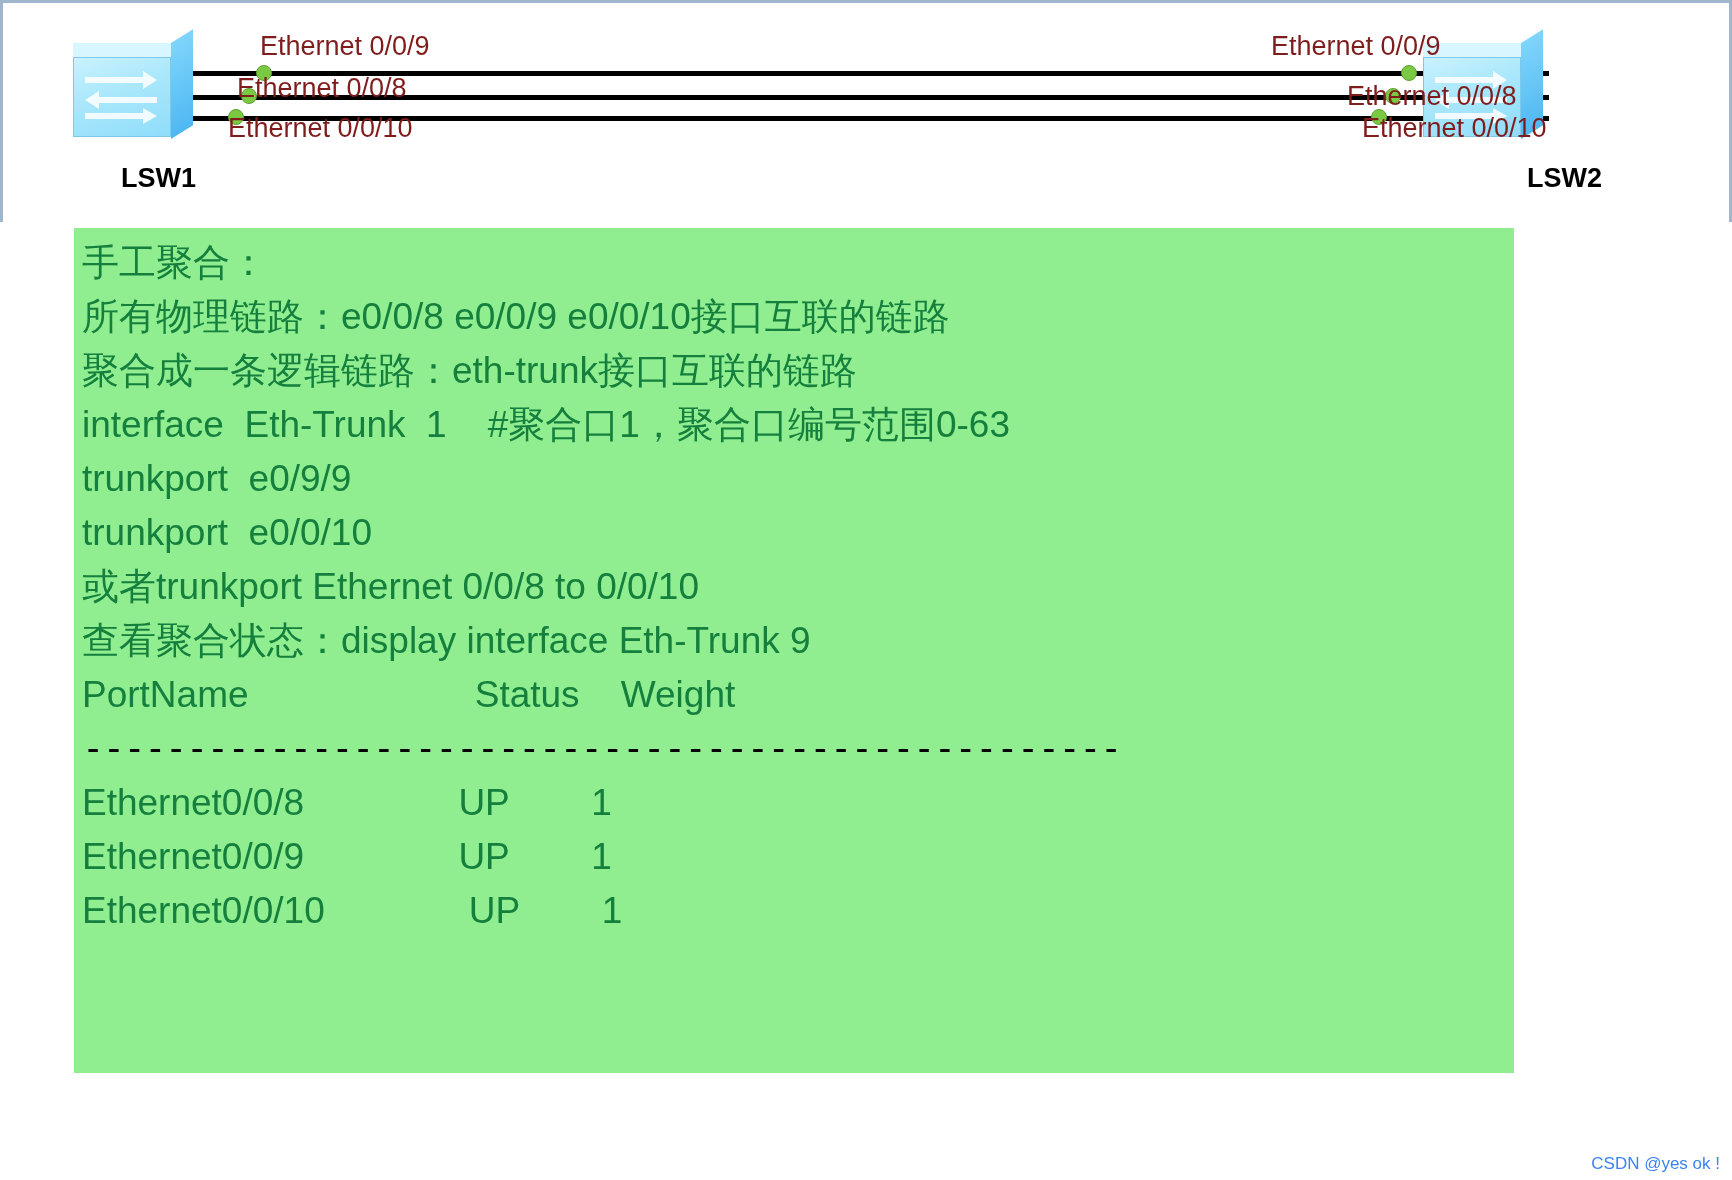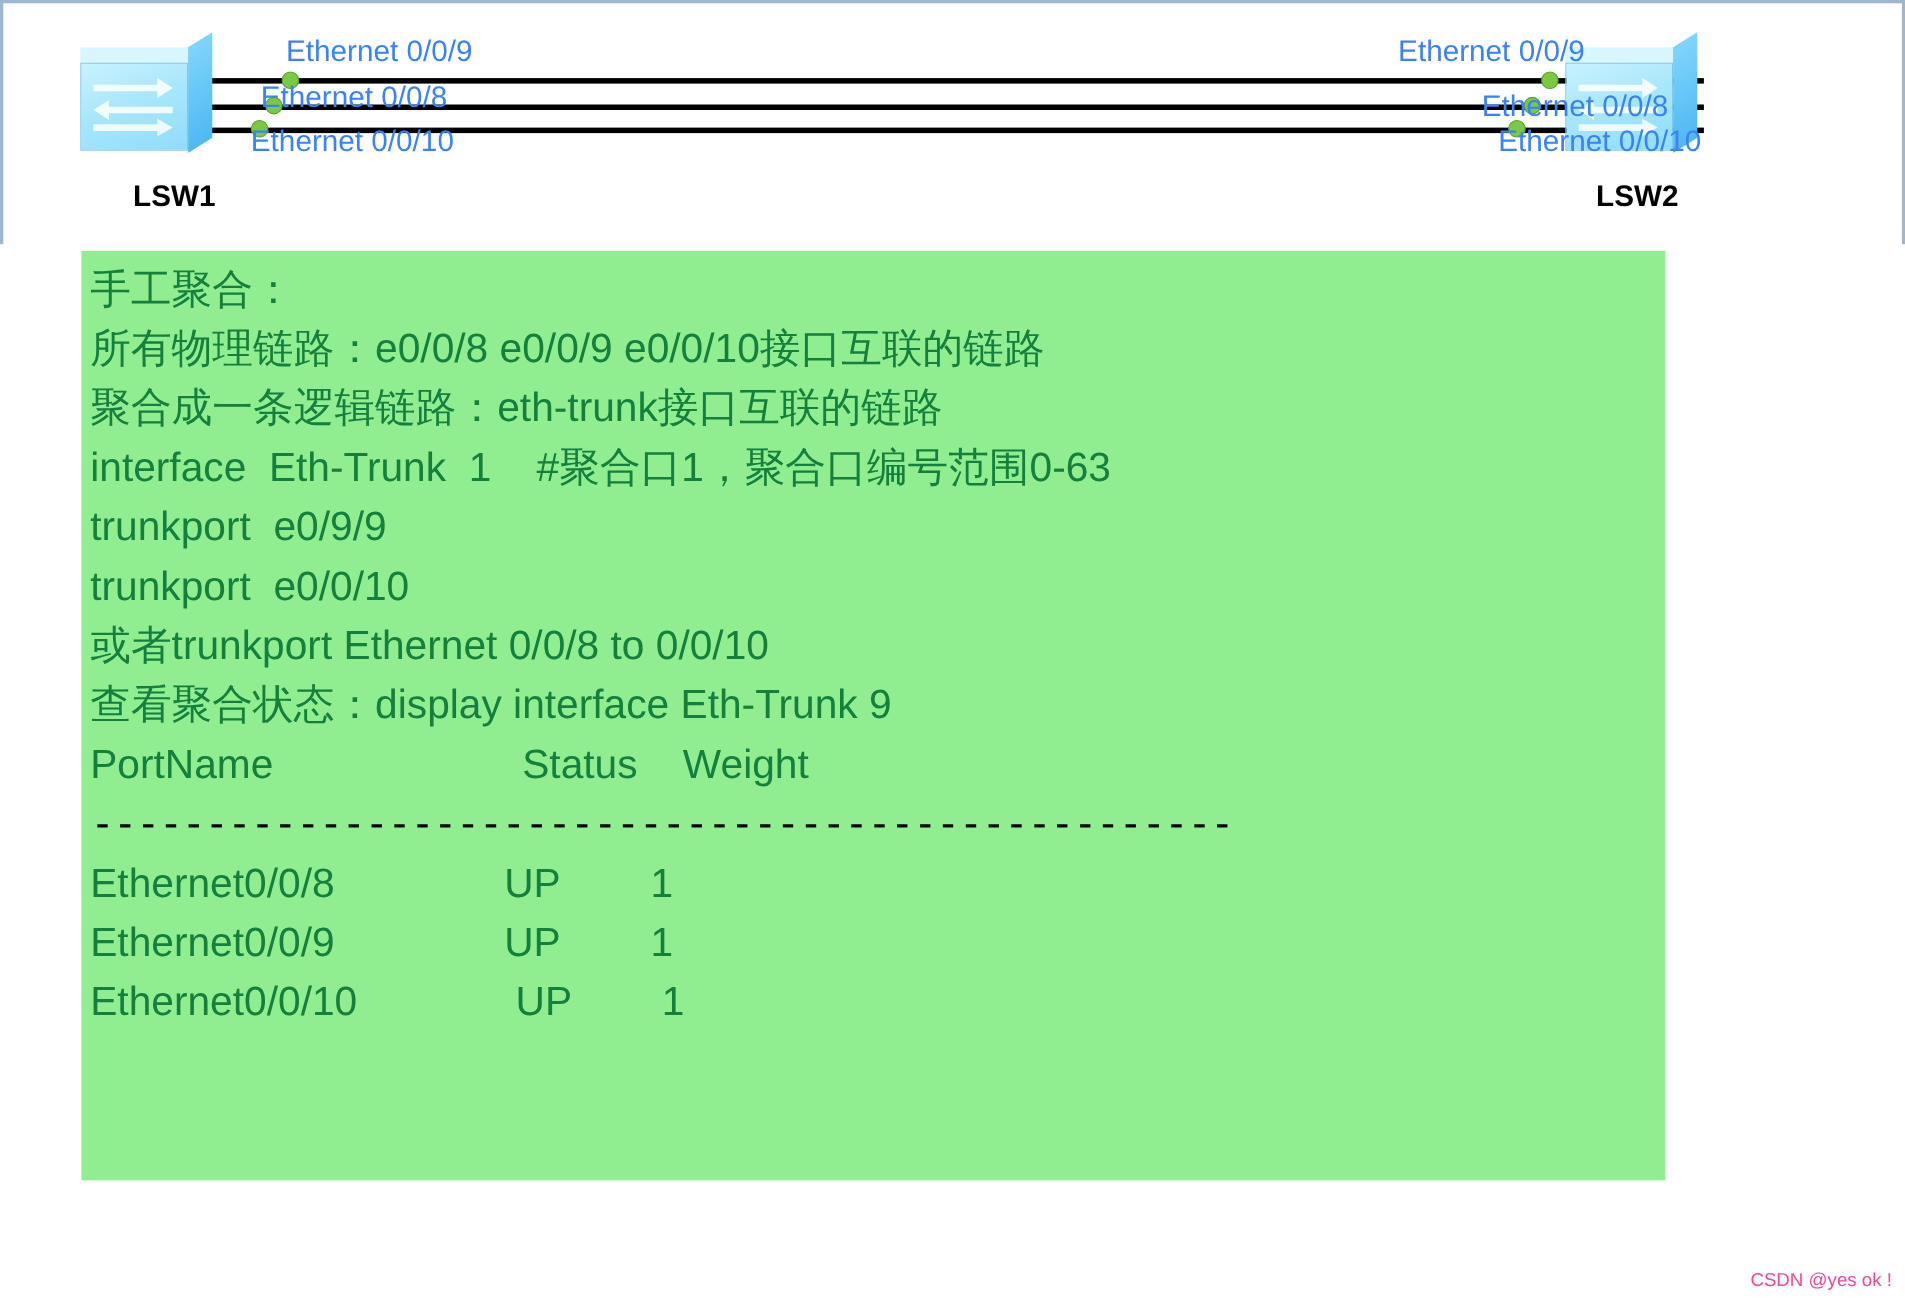--- a/index.html
+++ b/index.html
@@ -95,21 +95,21 @@
     height: 16px;
     border-radius: 50%;
     background: #7ac943;
     border: 1px solid #5da030;
     box-sizing: border-box;
   }
   .port-label {
     position: absolute;
     font-family: "Liberation Sans", sans-serif;
     font-size: 27px;
-    color: #3b82f6;
+    color: #7f1d1d;
     white-space: nowrap;
   }
 
   
   #note {
     position: absolute;
     left: 74px;
     top: 228px;
     width: 1440px;
     height: 845px;
@@ -134,21 +134,21 @@
     letter-spacing: -1.5px;
   }
 
   
   #watermark {
     position: absolute;
     right: 12px;
     bottom: 6px;
     font-family: "Liberation Sans", sans-serif;
     font-size: 17px;
-    color: #ec4899;
+    color: #3b82f6;
     white-space: pre;
     margin-left: 33px;
   }
 </style>
 </head>
 <body>
 
 <div id="topology">
 
   <div class="link" style="left:176px; top:68px;  width:1370px;"></div>
@@ -174,21 +174,21 @@
     <div class="side"></div>
     <div class="body"></div>
     <div class="arrows">
       <svg width="80" height="58" viewBox="0 0 80 58">
         <path d="M4 10 L62 10 L62 4 L76 13 L62 22 L62 16 L4 16 Z" fill="#ffffff" opacity="0.85"></path>
         <path d="M76 30 L18 30 L18 24 L4 33 L18 42 L18 36 L76 36 Z" fill="#ffffff" opacity="0.85"></path>
         <path d="M4 46 L62 46 L62 41 L76 49 L62 57 L62 52 L4 52 Z" fill="#ffffff" opacity="0.85"></path>
       </svg>
     </div>
   </div>
-  <div class="dev-label" style="left:1448px; top:160px;">LSW2</div>
+  <div class="dev-label" style="left:1524px; top:160px;">LSW2</div>
 
   <div class="dot" style="left:253px; top:62px;"></div>
   <div class="dot" style="left:238px; top:85px;"></div>
   <div class="dot" style="left:225px; top:106px;"></div>
 
   <div class="dot" style="left:1398px; top:62px;"></div>
   <div class="dot" style="left:1382px; top:85px;"></div>
   <div class="dot" style="left:1368px; top:106px;"></div>
 
   <div class="port-label" style="left:257px; top:28px;">Ethernet 0/0/9</div>

